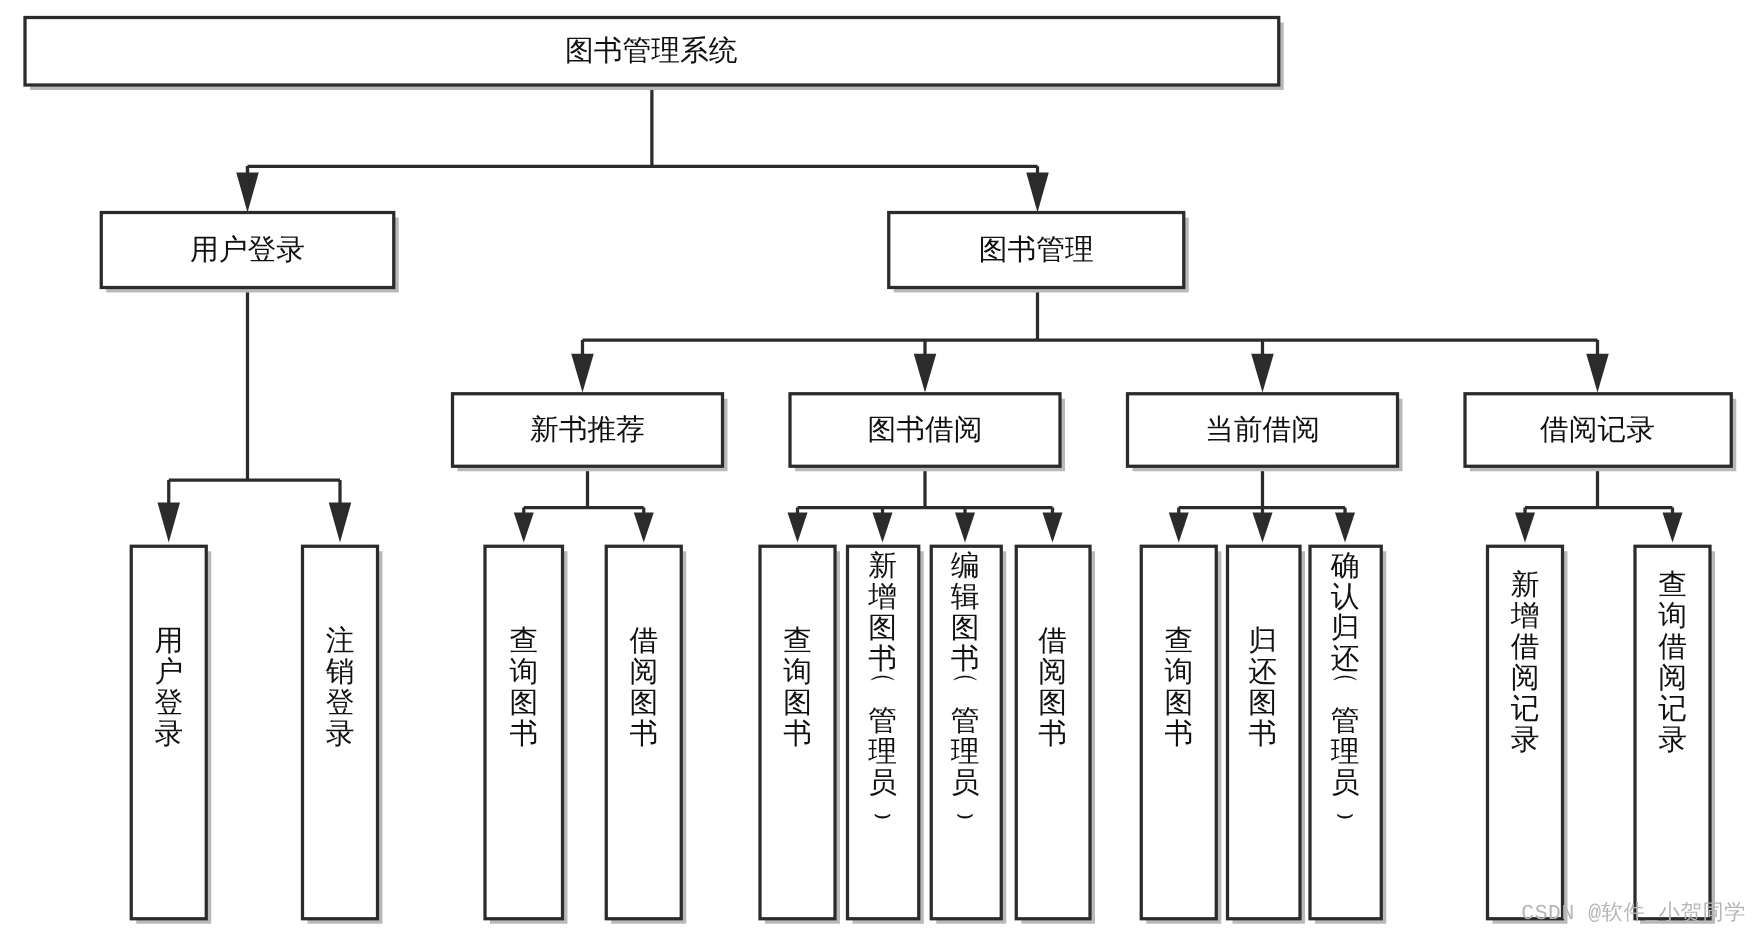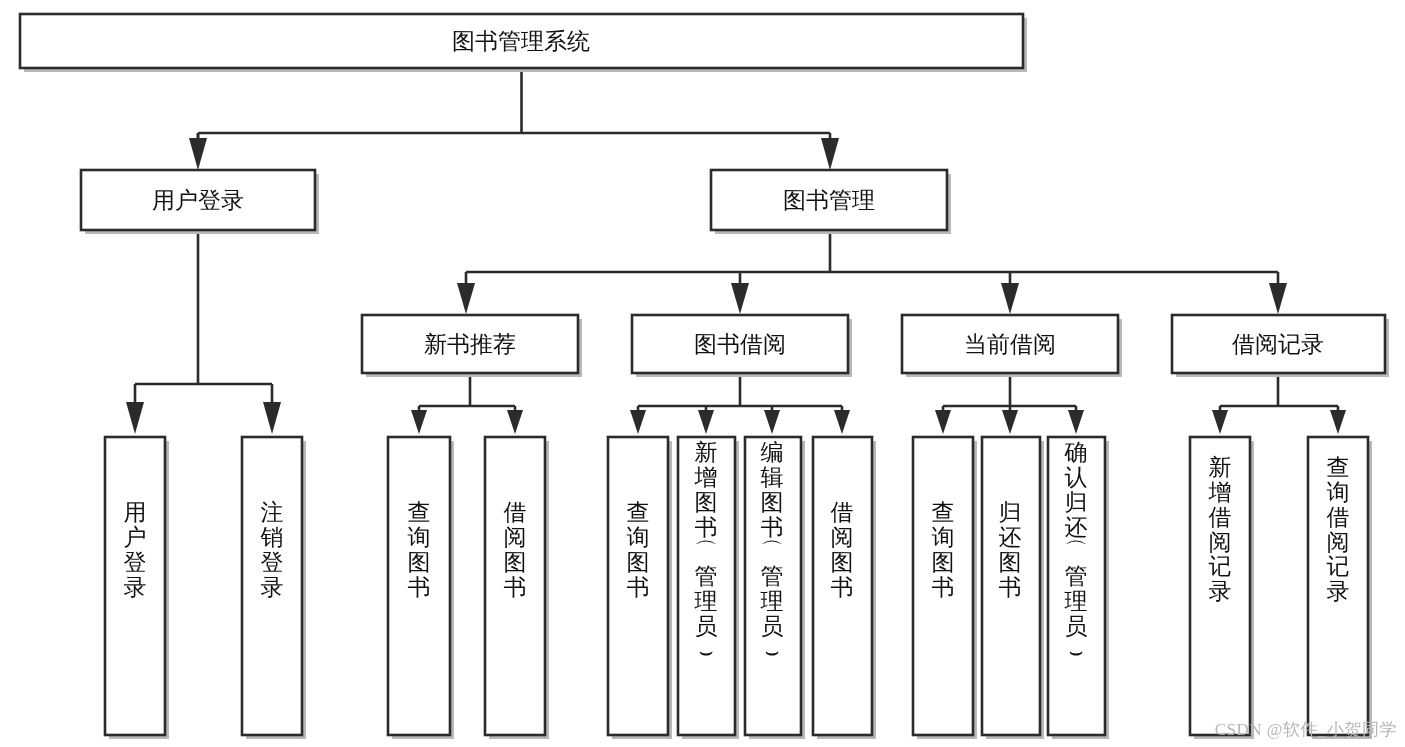--- a/index.html
+++ b/index.html
@@ -49,21 +49,21 @@
     fill: none;
   }
   .arrowhead {
     fill: #2b2b2b;
     stroke: none;
   }
   .watermark {
     position: absolute;
     right: 8px;
     bottom: 6px;
-    font-family: Liberation Serif, serif;
+    font-family: Liberation Mono, monospace;
     font-size: 17px;
     color: #b6b6b6;
     letter-spacing: 0.5px;
     white-space: nowrap;
     user-select: none;
   }
 </style>
 </head>
 <body>
 

